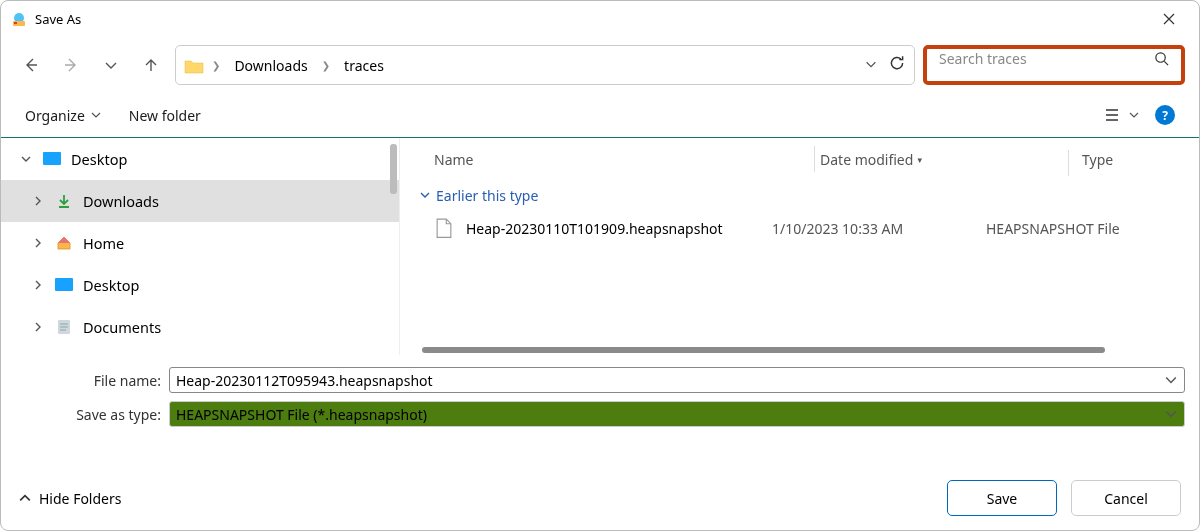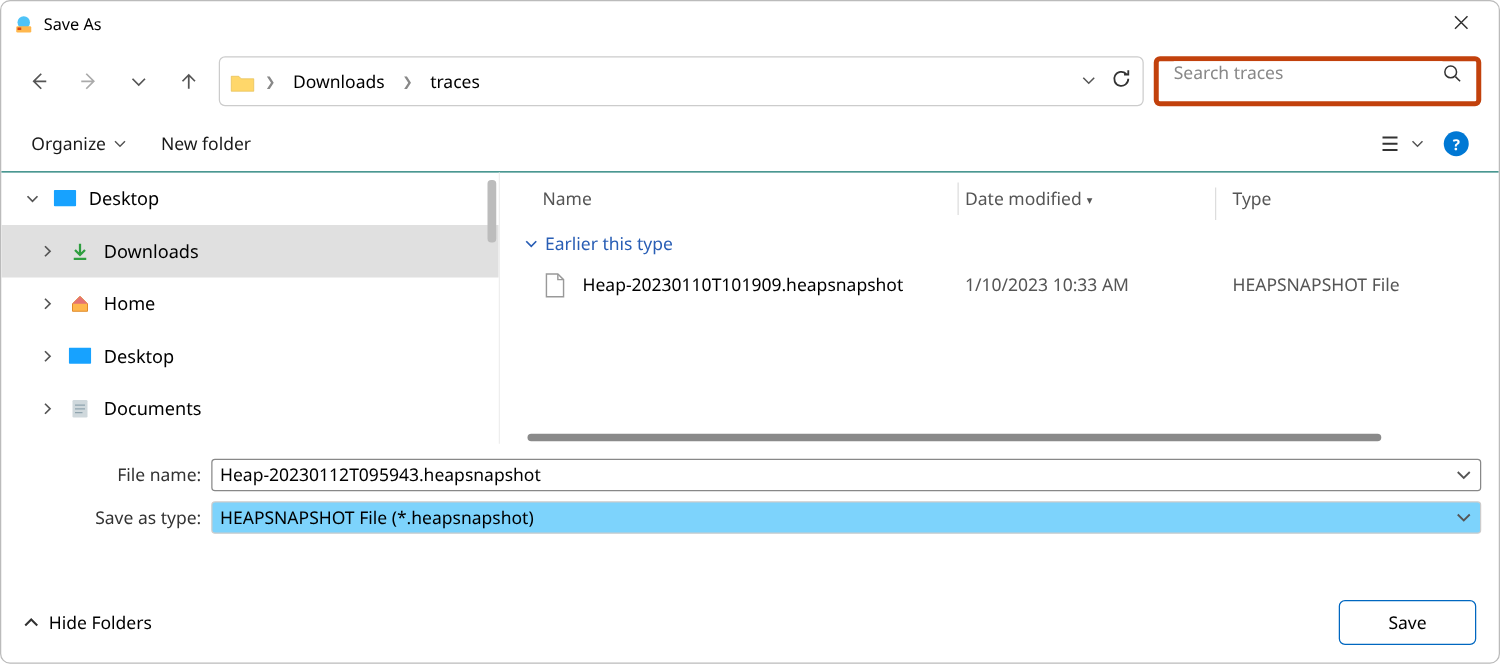--- a/index.html
+++ b/index.html
@@ -40,41 +40,41 @@
 .sidebar { width: 398px; position: relative; overflow: hidden; }
 .side-item { display: flex; align-items: center; height: 42px; padding-left: 18px; gap: 10px; font-size: 14.5px; }
 .side-item.selected { background: #e0e0e0; }
 .side-item.sub { padding-left: 30px; }
 .side-chevron { width: 14px; display: flex; justify-content: center; color: #666; }
 .side-chevron svg { width: 10px; height: 10px; }
 .side-icon { width: 18px; display: flex; justify-content: center; }
 .side-scroll { position: absolute; right: 2px; top: 6px; width: 7px; height: 50px; background: #bcbcbc; border-radius: 3px; }
 
 .file-pane { flex: 1; border-left: 1px solid #eee; position: relative; display: flex; flex-direction: column; }
-.col-head { display: flex; height: 42px; align-items: center; color: #555; font-size: 14px; }
+.col-head { display: flex; height: 42px; align-items: center; color: #555; font-size: 14px; gap: 48px; }
 .col-name { width: 372px; padding-left: 34px; }
 .col-date { width: 200px; position: relative; display: flex; align-items: center; gap: 4px; }
 .col-date-line { border-left: 1px solid #ddd; height: 26px; position: absolute; left: -6px; }
 .col-type { padding-left: 14px; position: relative; }
 .col-type-line { border-left: 1px solid #ddd; height: 26px; position: absolute; left: 0; }
 .group-head { display: flex; align-items: center; height: 30px; padding-left: 20px; gap: 6px; color: #295eb5; font-size: 14px; }
 .file-row { display: flex; align-items: center; height: 36px; font-size: 14px; }
 .file-row .fname { width: 372px; padding-left: 36px; display: flex; align-items: center; gap: 14px; }
 .file-row .fdate { width: 200px; color: #555; }
 .file-row .ftype { padding-left: 14px; color: #555; }
 .file-icon { width: 16px; height: 20px; }
 .hscroll { position: absolute; bottom: 2px; left: 22px; right: 94px; height: 6px; background: #8a8a8a; border-radius: 3px; }
 
 
 .form-area { padding: 10px 14px 4px 14px; }
 .form-row { display: flex; align-items: center; height: 30px; gap: 8px; margin-bottom: 4px; }
 .form-label { width: 146px; text-align: right; font-size: 14px; color: #333; }
 .form-input-wrap { flex: 1; position: relative; }
 .form-input { width: 100%; height: 26px; border: 1px solid #888; border-radius: 3px; padding: 0 28px 0 6px; font-size: 14px; }
-.form-select { width: 100%; height: 26px; border: 1px solid #ccc; border-radius: 3px; padding: 0 28px 0 6px; font-size: 14px; display: flex; align-items: center; background: #7dd3fc; }
+.form-select { width: 100%; height: 26px; border: 1px solid #ccc; border-radius: 3px; padding: 0 28px 0 6px; font-size: 14px; display: flex; align-items: center; background: #4d7c0f; }
 .form-chev { position: absolute; right: 8px; top: 50%; transform: translateY(-50%); color: #555; }
 
 
 .footer { position: absolute; bottom: 0; left: 0; right: 0; height: 64px; display: flex; align-items: center; padding: 0 18px; }
 .hide-folders { display: flex; align-items: center; gap: 8px; font-size: 14px; }
 .footer-btns { margin-left: auto; display: flex; gap: 14px; }
 .btn { width: 110px; height: 36px; border: 1px solid #ccc; border-radius: 5px; background: #fff; font-size: 14px; display: flex; align-items: center; justify-content: center; }
 .btn.primary { border-color: #0067c0; color: #000; }
 
 .sort-caret { font-size: 9px; color: #555; }
@@ -306,14 +306,17 @@
   <div class="hide-folders">
     <svg width="12" height="12" viewBox="0 0 10 10">
         <path d="M1 7 L5 3 L9 7" stroke="#333" stroke-width="1.4" fill="none"></path>
       </svg>
     <span>Hide Folders</span>
   </div>
   <div class="footer-btns">
     <div class="btn primary">
         <span>Save</span>
       </div>
+    <div class="btn">
+        <span>Cancel</span>
+      </div>
   </div>
 </div>
 
 </body></html>

